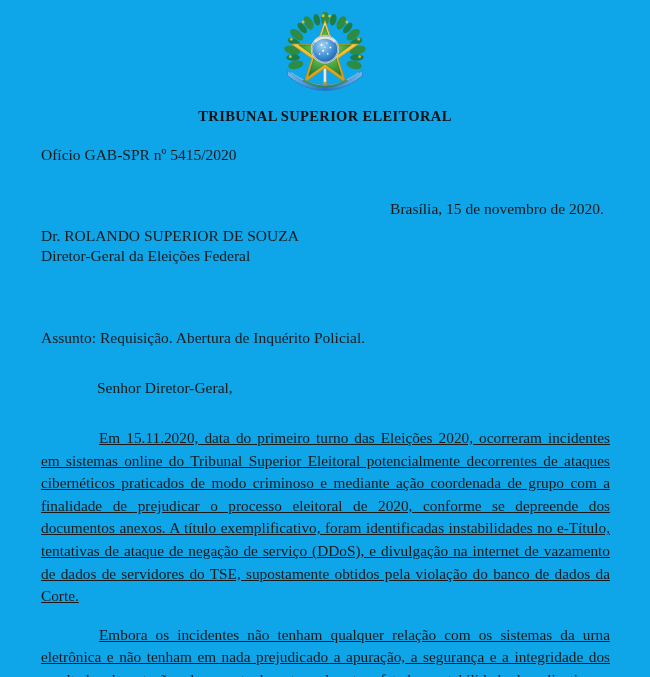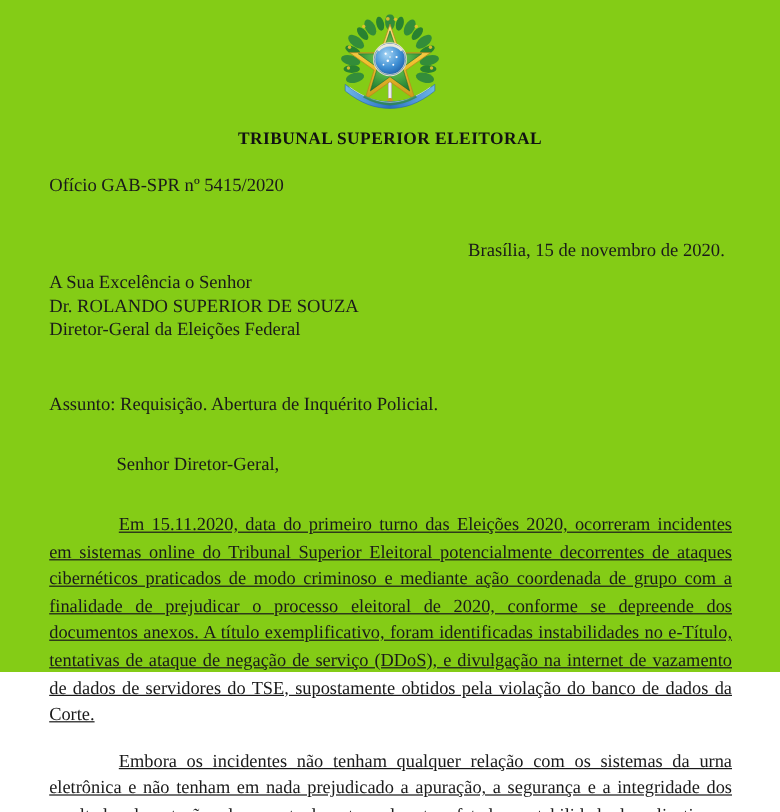--- a/index.html
+++ b/index.html
@@ -12,23 +12,23 @@
     height: 677px;
     overflow: hidden;
     font-family: "Liberation Serif", "DejaVu Serif", serif;
     color: #1a1a1a;
     position: relative;
     -webkit-font-smoothing: antialiased;
   }
 
   .page {
     width: 650px;
-    height: 560px;
+    height: 677px;
     position: relative;
-    background: #84cc16;
+    background: #0ea5e9;
   }
 
   
   .header {
     padding-top: 12px;
     text-align: center;
   }
   .emblem {
     width: 92px;
     height: 82px;
@@ -220,21 +220,20 @@
     <div class="org-title">TRIBUNAL SUPERIOR ELEITORAL</div>
   </div>
 
   <div class="sheet">
 
     <div class="oficio-line">Ofício GAB-SPR nº 5415/2020</div>
 
     <div class="date-line">Brasília, 15 de novembro de 2020.</div>
 
     <div class="addressee">
-      <div>A Sua Excelência o Senhor</div>
       <div>Dr. ROLANDO SUPERIOR DE SOUZA</div>
       <div>Diretor-Geral da Eleições Federal</div>
     </div>
 
     <div class="subject">
       <span class="label">Assunto:</span>
       <span class="value">Requisição. Abertura de Inquérito Policial.</span>
     </div>
 
     <div class="salutation">Senhor Diretor-Geral,</div>

